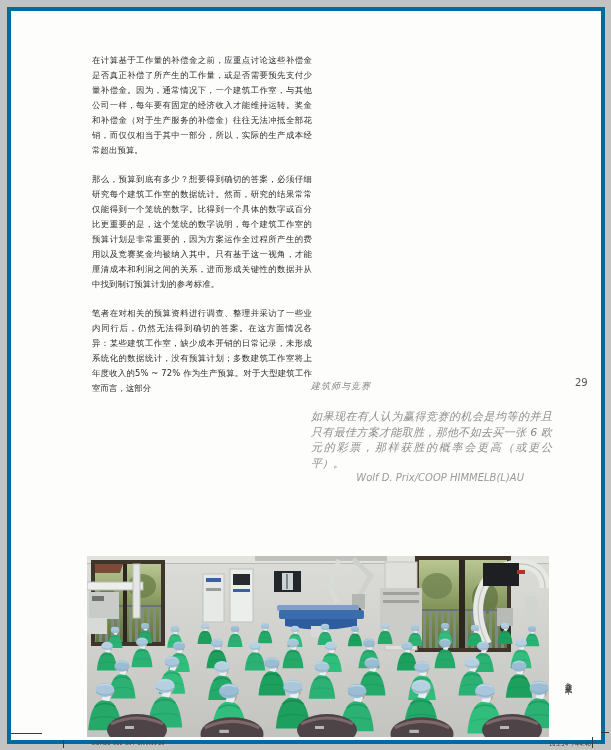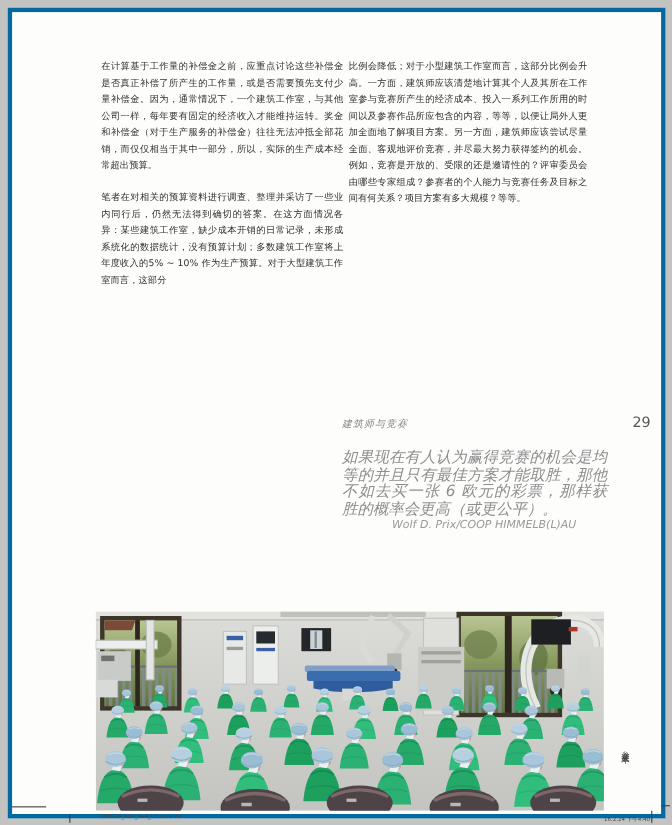--- a/index.html
+++ b/index.html
@@ -15,25 +15,25 @@
   
   .col{
     position:absolute;top:42px;
     font-size:8.4px;line-height:15px;color:#2e2e2e;
     text-align:justify;letter-spacing:0.1px;
   }
   .col p{margin:0 0 14px 0;}
   .col-left{left:81px;width:220px;}
   .col-right{left:306px;width:217px;}
   
-  .pagenum{position:absolute;left:564px;top:366px;font-size:13px;color:#555;}
+  .pagenum{position:absolute;left:564px;top:366px;font-size:10px;color:#555;}
   
   .quote{position:absolute;left:300px;top:368px;width:241px;color:#8d8d8d;font-style:italic;}
   .q-head{font-size:9px;line-height:14px;letter-spacing:1px;color:#858585;}
-  .quote p{margin:0;font-size:14px;line-height:15.5px;text-align:justify;}
+  .quote p{margin:0;font-size:11px;line-height:15.5px;text-align:justify;}
   .quote p.q1{margin-top:16px;}
   .quote p.q2{margin-top:10px;}
   .q-attr{margin-top:2px;font-size:10px;line-height:10px;text-align:right;padding-right:28px;color:#9a9a9a;}
   
   .photo{position:absolute;left:76px;top:545px;width:462px;height:181px;display:block;}
   
   .side-caption{
     position:absolute;left:552px;top:665px;
     writing-mode:vertical-rl;text-orientation:upright;
     font-size:7.5px;letter-spacing:1.5px;color:#3a3a3a;
@@ -49,26 +49,24 @@
   .slug-left{left:81px;top:729px;}
   .slug-right{left:495px;top:730px;width:170px;text-align:right;transform-origin:left top;}
 </style>
 </head>
 <body>
 
 <div class="page">
 
   <div class="col col-left">
     <p>在计算基于工作量的补偿金之前，应重点讨论这些补偿金是否真正补偿了所产生的工作量，或是否需要预先支付少量补偿金。因为，通常情况下，一个建筑工作室，与其他公司一样，每年要有固定的经济收入才能维持运转。奖金和补偿金（对于生产服务的补偿金）往往无法冲抵全部花销，而仅仅相当于其中一部分，所以，实际的生产成本经常超出预算。</p>
-    <p>笔者在对相关的预算资料进行调查、整理并采访了一些业内同行后，仍然无法得到确切的答案。在这方面情况各异：某些建筑工作室，缺少成本开销的日常记录，未形成系统化的数据统计，没有预算计划；多数建筑工作室将上年度收入的5% ~ 10% 作为生产预算。对于大型建筑工作室而言，这部分</p>
+    <p>那么，预算到底有多少？想要得到确切的答案，必须仔细研究每个建筑工作室的数据统计。然而，研究的结果常常仅能得到一个笼统的数字。比得到一个具体的数字或百分比更重要的是，这个笼统的数字说明，每个建筑工作室的预算计划是非常重要的，因为方案运作全过程所产生的费用以及竞赛奖金均被纳入其中。只有基于这一视角，才能厘清成本和利润之间的关系，进而形成关键性的数据并从中找到制订预算计划的参考标准。</p>
+    <p>笔者在对相关的预算资料进行调查、整理并采访了一些业内同行后，仍然无法得到确切的答案。在这方面情况各异：某些建筑工作室，缺少成本开销的日常记录，未形成系统化的数据统计，没有预算计划；多数建筑工作室将上年度收入的5% ~ 72% 作为生产预算。对于大型建筑工作室而言，这部分</p>
   </div>
 
-  <div class="col col-right">
-    <p>比例会降低；对于小型建筑工作室而言，这部分比例会升高。一方面，建筑师应该清楚地计算其个人及其所在工作室参与竞赛所产生的经济成本、投入一系列工作所用的时间以及参赛作品所应包含的内容，等等，以便让局外人更加全面地了解项目方案。另一方面，建筑师应该尝试尽量全面、客观地评价竞赛，并尽最大努力获得签约的机会。例如，竞赛是开放的、受限的还是邀请性的？评审委员会由哪些专家组成？参赛者的个人能力与竞赛任务及目标之间有何关系？项目方案有多大规模？等等。</p>
-  </div>
 
   <div class="pagenum">29</div>
 
   <div class="quote">
     <div class="q-head">建筑师与竞赛</div>
     <p class="q1">如果现在有人认为赢得竞赛的机会是均等的并且只有最佳方案才能取胜，那他不如去买一张 6 欧元的彩票，那样获胜的概率会更高（或更公平）。</p>
     <div class="q-attr">Wolf D. Prix/COOP HIMMELB(L)AU</div>
   </div>
 
   <svg class="photo" viewBox="0 0 462 181" aria-hidden="true">

